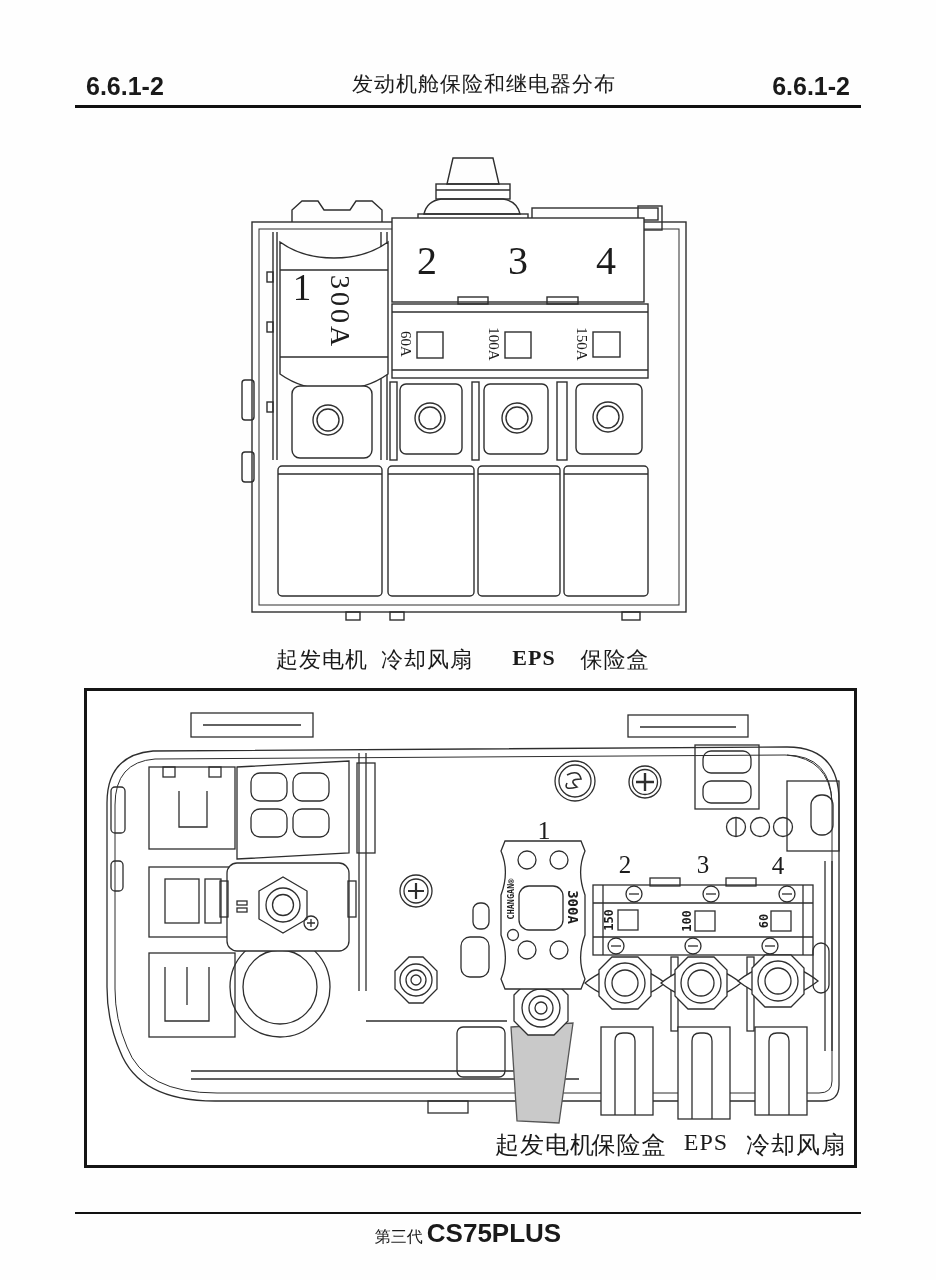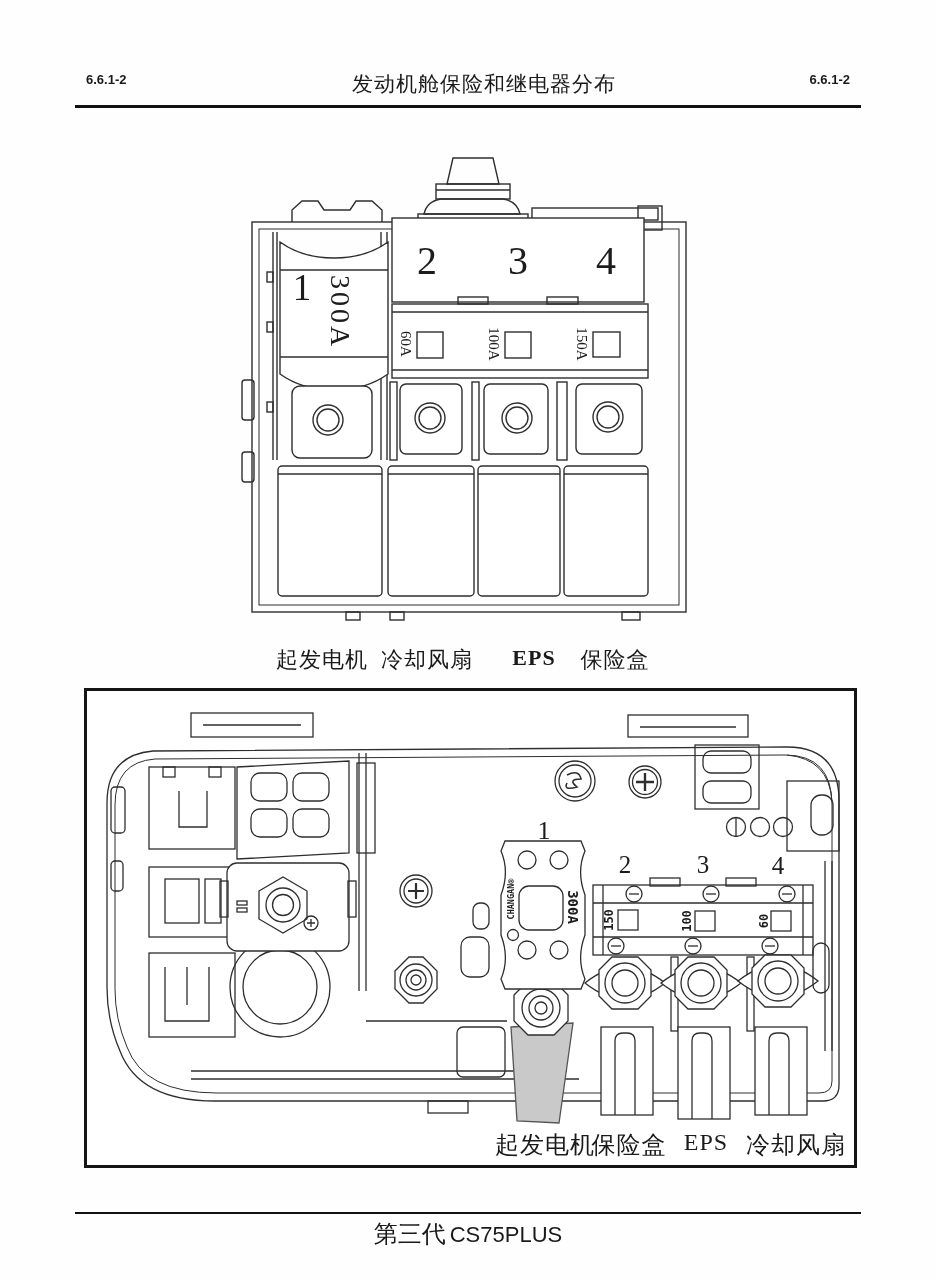--- a/index.html
+++ b/index.html
@@ -1,26 +1,26 @@
 <!DOCTYPE html>
 <html><head>
 <meta charset="utf-8">
 <style>
   html,body{margin:0;padding:0;background:#e8e8e8;}
   .page{position:relative;width:936px;height:1280px;background:#fefefe;overflow:hidden;
         font-family:"Liberation Serif","DejaVu Serif",serif;color:#1a1a1a;}
   .abs{position:absolute;}
-  .hdr-code{font-family:"Liberation Sans","DejaVu Sans",sans-serif;font-weight:bold;font-size:13px;}
+  .hdr-code{font-family:"Liberation Sans","DejaVu Sans",sans-serif;font-weight:bold;font-size:25px;}
   .hdr-title{font-size:21px;letter-spacing:1px;}
   .rule{background:#111;}
   .diag-label{font-size:22px;letter-spacing:1px;text-align:center;white-space:nowrap;}
   .photo-label{font-size:24px;letter-spacing:1px;text-align:center;white-space:nowrap;}
   .frame{border:3px solid #151515;background:#fff;}
-  .footer-series{font-size:24px;margin-top:23px;}
-  .footer-model{font-family:"Liberation Sans","DejaVu Sans",sans-serif;font-weight:normal;font-size:22px;}
+  .footer-series{font-size:16px;margin-top:23px;}
+  .footer-model{font-family:"Liberation Sans","DejaVu Sans",sans-serif;font-weight:bold;font-size:26px;}
   svg text{fill:#1c1c1c;}
   .num-serif{font-family:"Liberation Serif","DejaVu Serif",serif;}
   .stamp{font-family:"DejaVu Sans Mono","Liberation Mono",monospace;font-weight:bold;}
 </style>
 </head>
 <body>
 
 <div class="page">
 
   <div class="abs hdr-code" style="left:86px;top:72px;">6.6.1-2</div>

